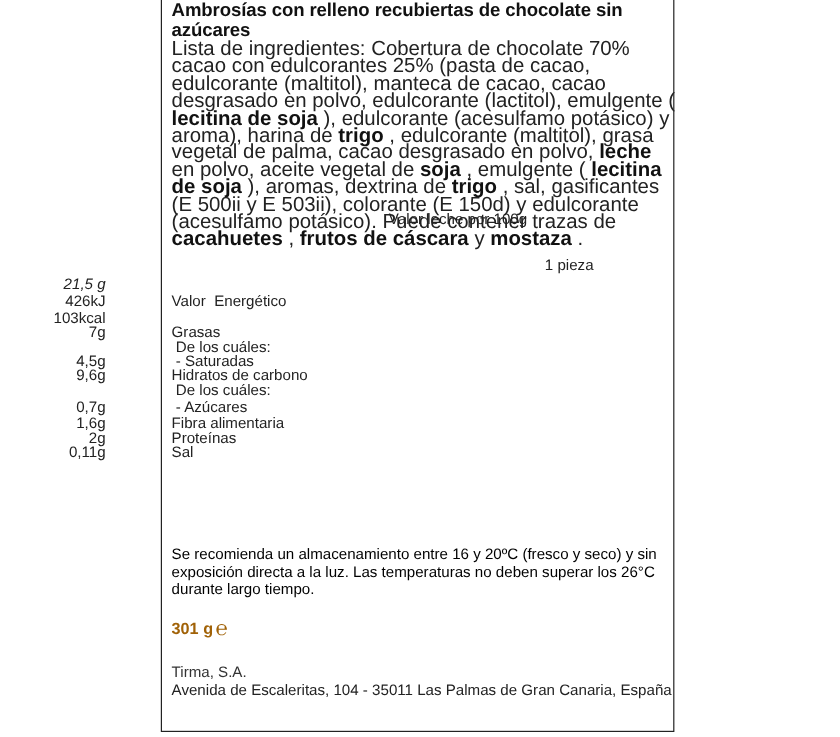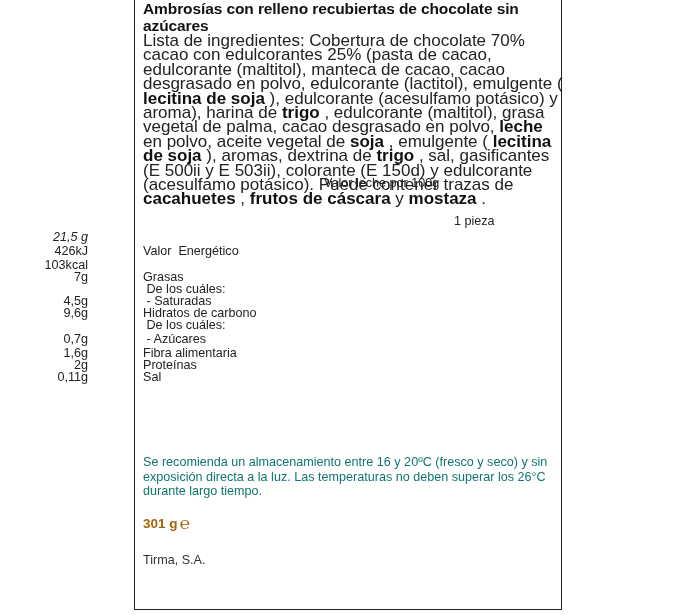--- a/index.html
+++ b/index.html
@@ -11,21 +11,21 @@
     .title { font-weight: bold; font-size: 15.5px; line-height: 17px; margin: 0; color: #111; letter-spacing: -0.1px; }
     .ingredients { font-size: 17px; line-height: 14.4px; margin-top: 0; color: #222; }
     .ingredients b { color: #111; }
     .nut-table { position: absolute; left: 143px; top: 176px; width: 410px; font-size: 12.6px; color: #222; }
     .nrow { position: absolute; left: 0; height: 14px; line-height: 14px; white-space: nowrap; }
     .nrow .lab { position: absolute; left: 0; }
     .nrow .v100 { position: absolute; right: 187px; text-align: right; }
     .nrow .vp { position: absolute; right: 55px; text-align: right; }
     .hdr .h100 { position: absolute; left: 181px; }
     .hdr .hp { position: absolute; left: 311px; margin-top: 38px; }
-    .storage { position: absolute; left: 143px; top: 455px; width: 410px; font-size: 12.6px; line-height: 14.6px; color: #0f766e; }
+    .storage { position: absolute; left: 143px; top: 455px; width: 410px; font-size: 12.6px; line-height: 14.6px; color: #000000; }
     .weight { position: absolute; left: 143px; top: 513px; font-size: 13.5px; font-weight: bold; color: #a16207; }
     .weight .e-mark { font-weight: normal; font-size: 17px; margin-left: 2px; position: relative; top: 1px; }
     .company { position: absolute; left: 143px; top: 553px; font-size: 12.6px; line-height: 15px; color: #222; }
     .company .name { font-weight: normal; color: #333; }
   </style>
 </head>
 <body>
 
 <div class="label-box"></div>
 
@@ -94,13 +94,14 @@
   </div>
 
 <div class="storage">Se recomienda un almacenamiento entre 16 y 20ºC (fresco y seco) y sin exposición directa a la luz. Las temperaturas no deben superar los 26°C durante largo tiempo.</div>
 
 <div class="weight">
   <span>301 g</span><span class="e-mark">℮</span>
 </div>
 
 <div class="company">
   <div class="name">Tirma, S.A.</div>
+  <div>Avenida de Escaleritas, 104 - 35011 Las Palmas de Gran Canaria, España</div>
 </div>
 
 </body></html>

